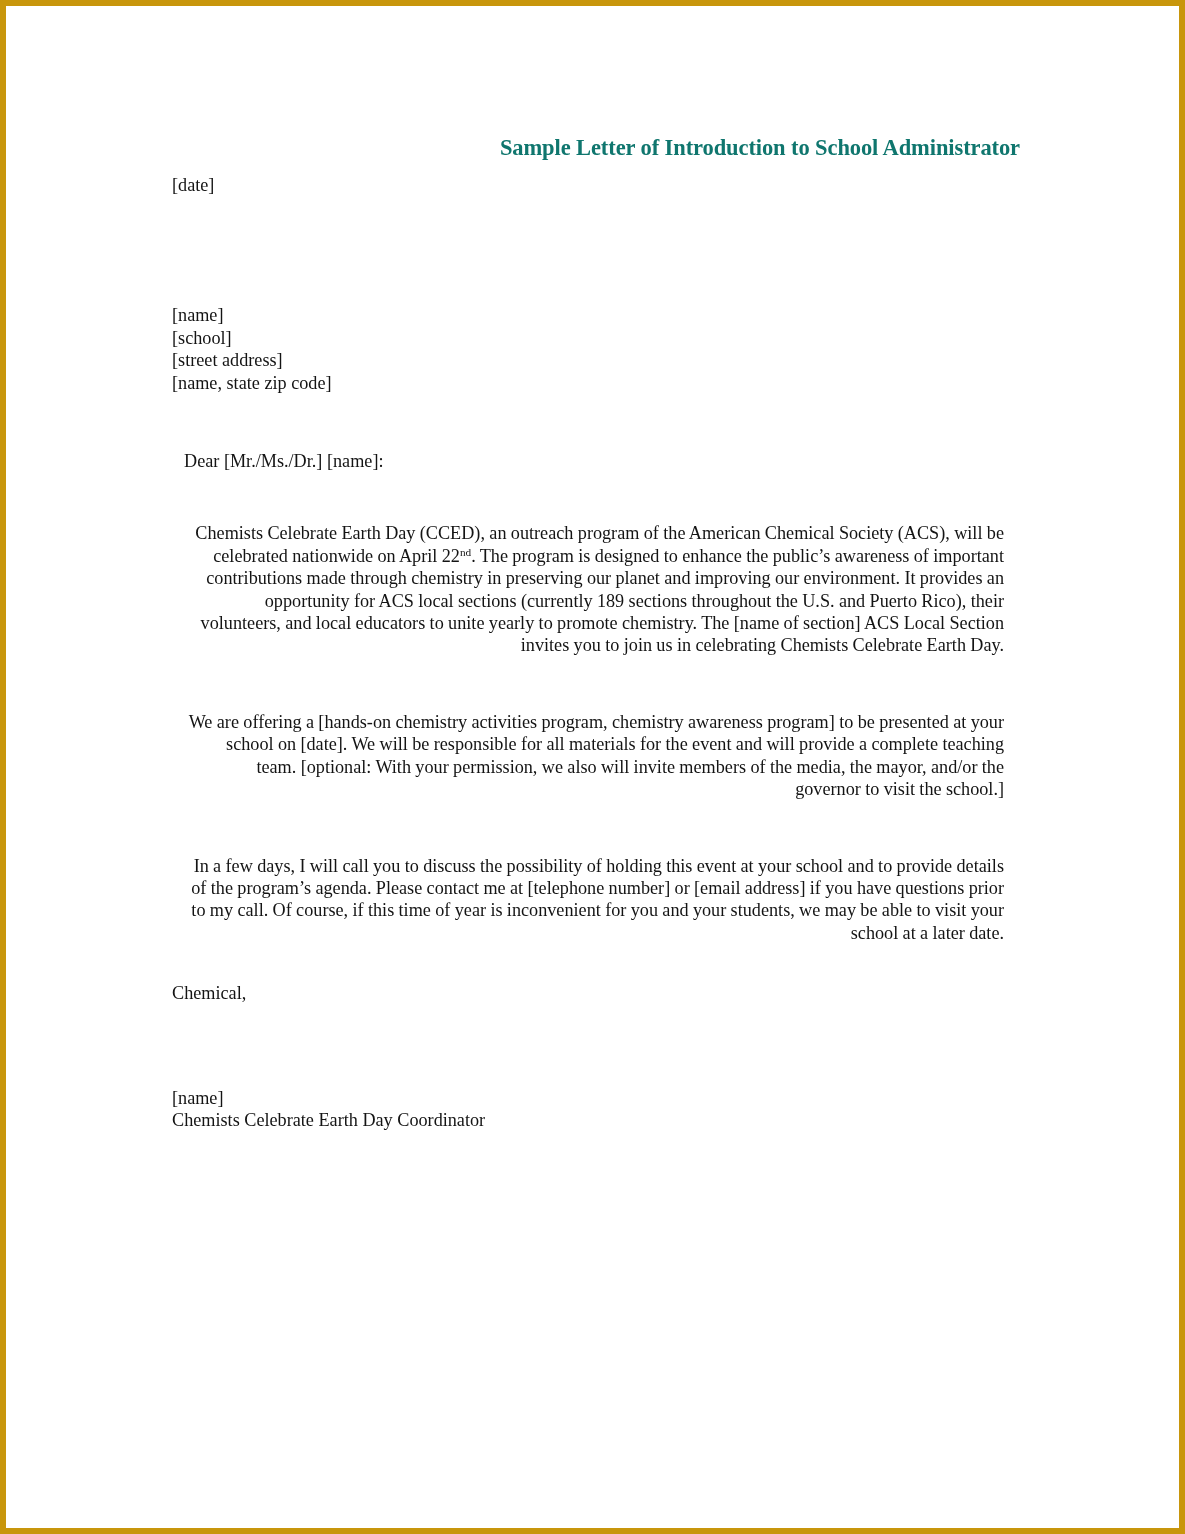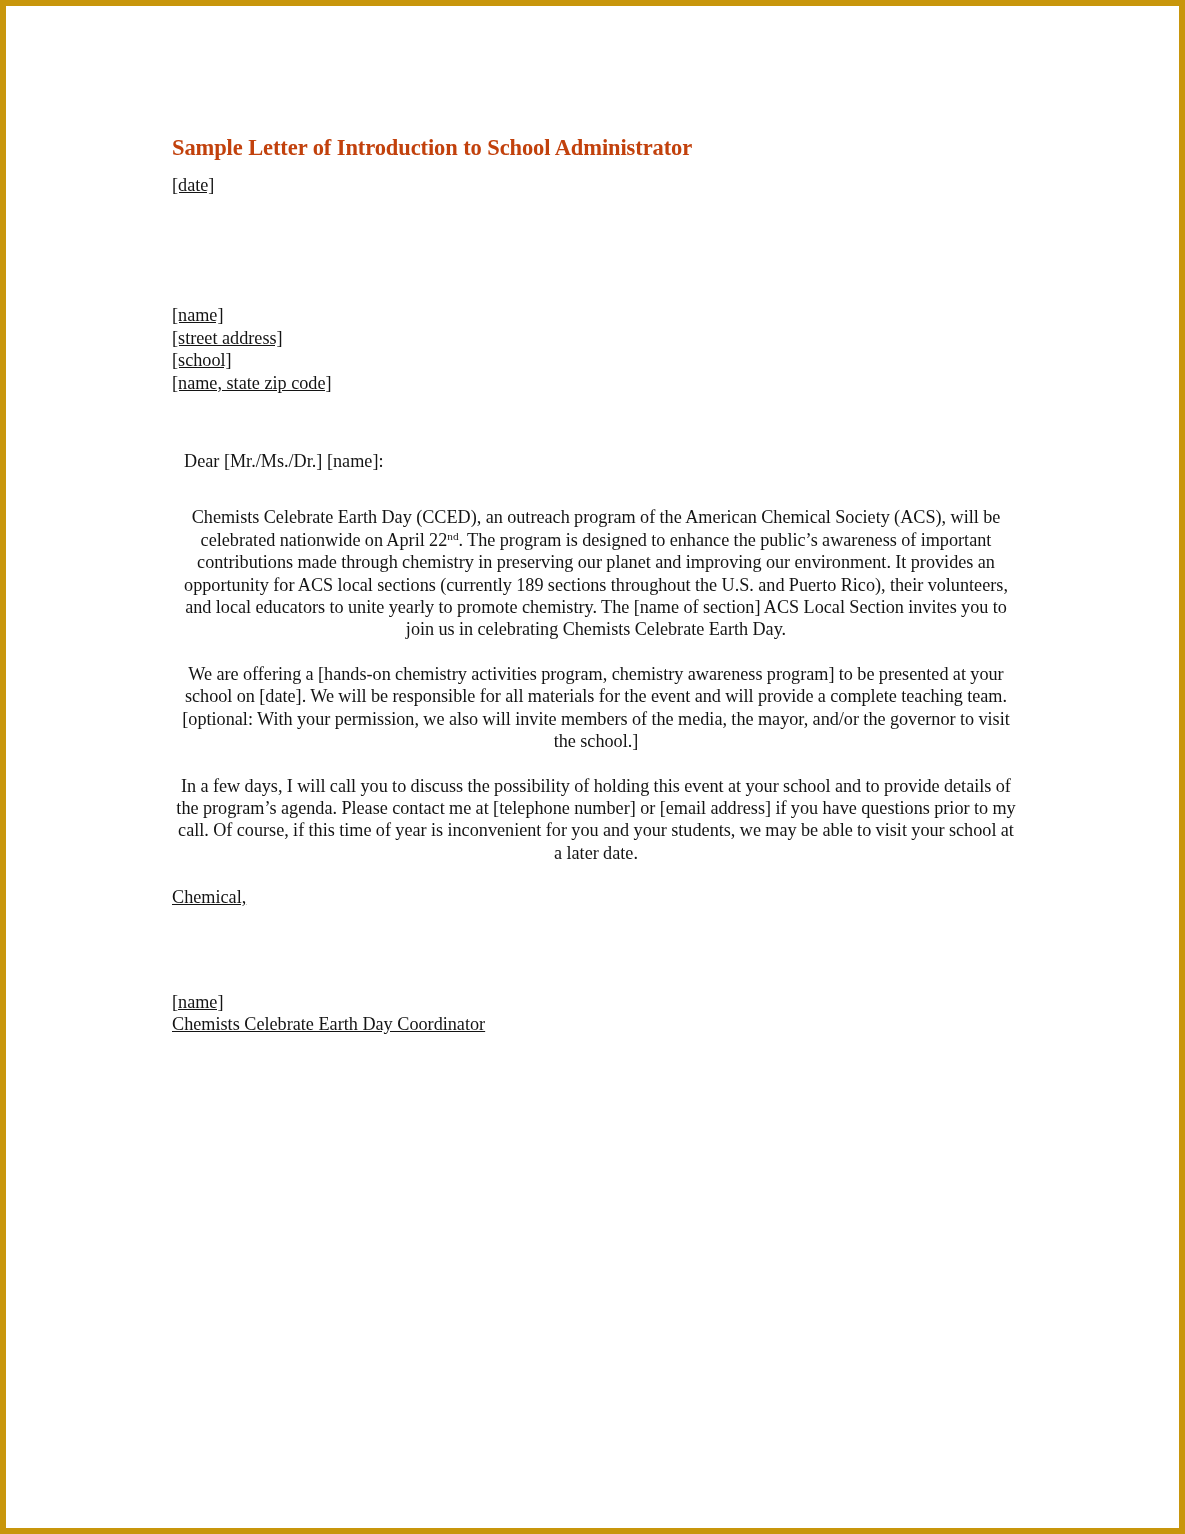--- a/index.html
+++ b/index.html
@@ -31,43 +31,43 @@
     position: absolute;
     left: 166px;
     top: 128px;
     width: 848px;
   }
   .letter-title {
     font-size: 22.5px;
     font-weight: bold;
     line-height: 28px;
     letter-spacing: -0.1px;
-    color: #c2410c;
+    color: #0f766e;
     margin: 0 0 12px 0;
     white-space: nowrap;
+    text-align: right;
   }
   .line {
     font-size: 18.2px;
     line-height: 22.4px;
     color: #141414;
     margin: 0;
-    text-decoration: underline;
   }
   .spacer-xl { height: 108px; }
   .spacer-lg { height: 44px; }
   .spacer-md { height: 22px; }
   .spacer-sign { height: 82px; }
   .addr-block .line,
   .sig-block .line { white-space: nowrap; }
   .para {
     font-size: 18.2px;
     line-height: 22.4px;
     color: #141414;
-    margin: 0;
-    text-align: center;
+    margin: 16px;
+    text-align: right;
     word-spacing: -0.2px;
   }
   sup {
     font-size: 0.62em;
     vertical-align: 0.52em;
     line-height: 0;
   }
   .salutation {
     font-size: 18.2px;
     line-height: 22.4px;
@@ -83,22 +83,22 @@
     <div class="content">
 
       <h1 class="letter-title">Sample Letter of Introduction to School Administrator</h1>
 
       <p class="line">[date]</p>
 
       <div class="spacer-xl"></div>
 
       <div class="addr-block">
         <p class="line">[name]</p>
+        <p class="line">[school]</p>
         <p class="line">[street address]</p>
-        <p class="line">[school]</p>
         <p class="line">[name, state zip code]</p>
       </div>
 
       <div class="spacer-lg"></div>
 
       <p class="salutation">Dear [Mr./Ms./Dr.] [name]:</p>
 
       <div class="spacer-md"></div>
 
       <p class="para"><span>Chemists Celebrate Earth Day (CCED), an outreach program of the American Chemical Society (ACS), will be celebrated nationwide on April 22</span><sup>nd</sup><span>. The program is designed to enhance the public’s awareness of important contributions made through chemistry in preserving our planet and improving our environment. It provides an opportunity for ACS local sections (currently 189 sections throughout the U.S. and Puerto Rico), their volunteers, and local educators to unite yearly to promote chemistry. The [name of section] ACS Local Section invites you to join us in celebrating Chemists Celebrate Earth Day.</span></p>

